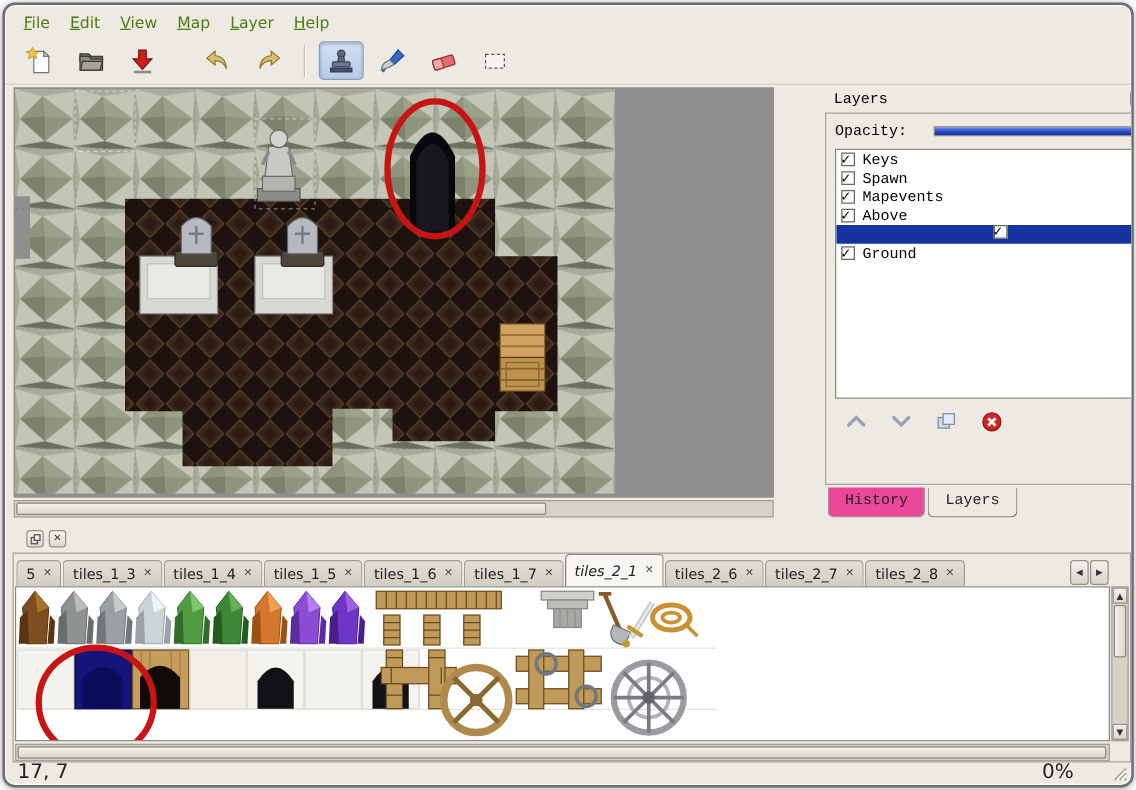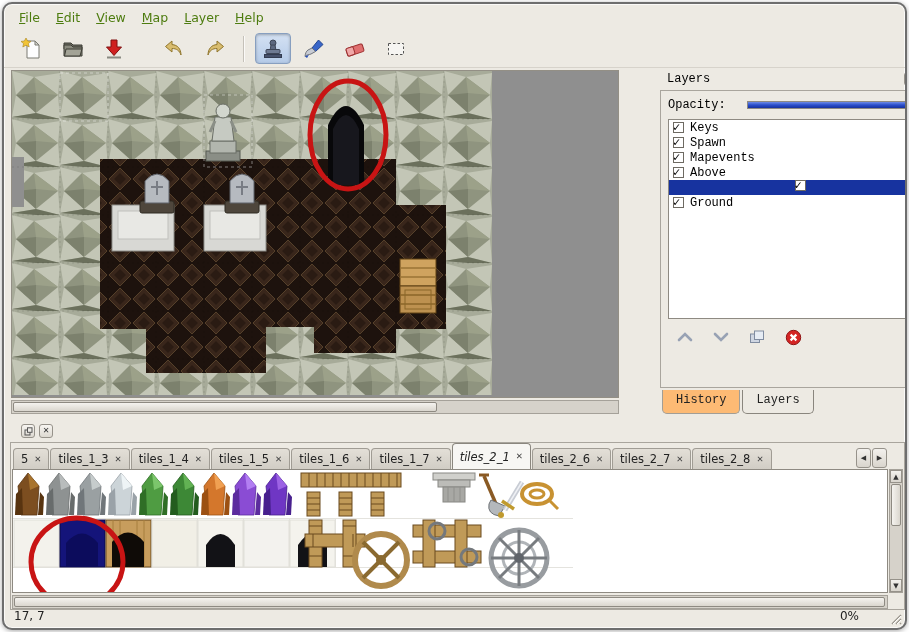--- a/index.html
+++ b/index.html
@@ -56,21 +56,21 @@
   .layers-list { margin-top:5px; height:200px; background:#fff; border:1px solid #8e8a82; overflow:hidden; }
   .layer-row { height:15px; display:flex; align-items:center; gap:6px; padding:0 2px; color:#000; }
   .layer-row.selected { background:#17339f; color:#fff;flex-direction:column; }
   .cb { width:11px; height:11px; background:#fff; border:1px solid #6e6a62; margin-left:2px;
         position:relative; flex:none; }
   .cb.checked::after { content:"✓"; position:absolute; left:-1px; top:-3px; font-size:12px;
                        font-weight:bold; color:#000; }
   .layers-actions { display:flex; align-items:center; gap:14px; padding:9px 6px 0; }
   .act-btn { width:22px; height:18px; display:flex; align-items:center; justify-content:center; }
   .panel-bottom-tabs { position:absolute; left:4px; bottom:0; height:24px; display:flex; }
-  .pb-tab { padding:3px 13px 4px; border:1px solid #a29e96; border-top:none; background:#fdba74;
+  .pb-tab { padding:3px 13px 4px; border:1px solid #a29e96; border-top:none; background:#ec4899;
             border-radius:0 0 5px 5px; margin-right:2px; font-size:12px; color:#222; }
   .pb-tab.active { background:#edeae3; border-color:#8a867e; }
 
   
   .tilesets-panel { position:absolute; left:4px; top:418px; width:899px; height:192px; font-size:12px; }
   .ts-body { position:absolute; left:2px; right:2px; top:20px; bottom:4px;
              border:1px solid #a9a59d; background:#edeae3; }
   .ts-tabs { position:relative; height:26px; display:flex; align-items:flex-end; padding:0 2px; }
   .ts-tab { display:flex; align-items:center; gap:6px; height:21px; padding:0 7px;
             background:linear-gradient(#e3dfd7,#d1cdc5); border:1px solid #a09c94; border-bottom:none;
@@ -88,21 +88,21 @@
   .vs-arrow { position:absolute; left:0; right:0; height:13px; display:flex; align-items:center;
               justify-content:center; font-size:7px; color:#333;
               background:linear-gradient(#f3f1ed,#d9d5cd); border:1px solid #96928a; }
   .vs-thumb { position:absolute; left:1px; right:1px; top:14px; height:42px;
               background:linear-gradient(90deg,#f5f3ef,#dad6ce); border:1px solid #8e8a82; border-radius:2px; }
   .ts-hscroll { position:absolute; left:1px; right:16px; top:152px; height:14px;
                 background:#d6d2ca; border:1px solid #a5a199; }
 
   
   .statusbar { position:absolute; left:10px; right:8px; bottom:3px; height:18px; display:flex;
-               align-items:center; justify-content:space-between; font-size:12px; color:#222; }
+               align-items:flex-start; justify-content:space-between; font-size:16px; color:#222; }
   .status-right { margin-right:38px; }
   .resize-grip { position:absolute; right:3px; bottom:3px; }
 </style>
 </head>
 <body>
 
 <div class="window">
 
   <div class="menubar">
     <span class="menu-item"><u>F</u>ile</span>

